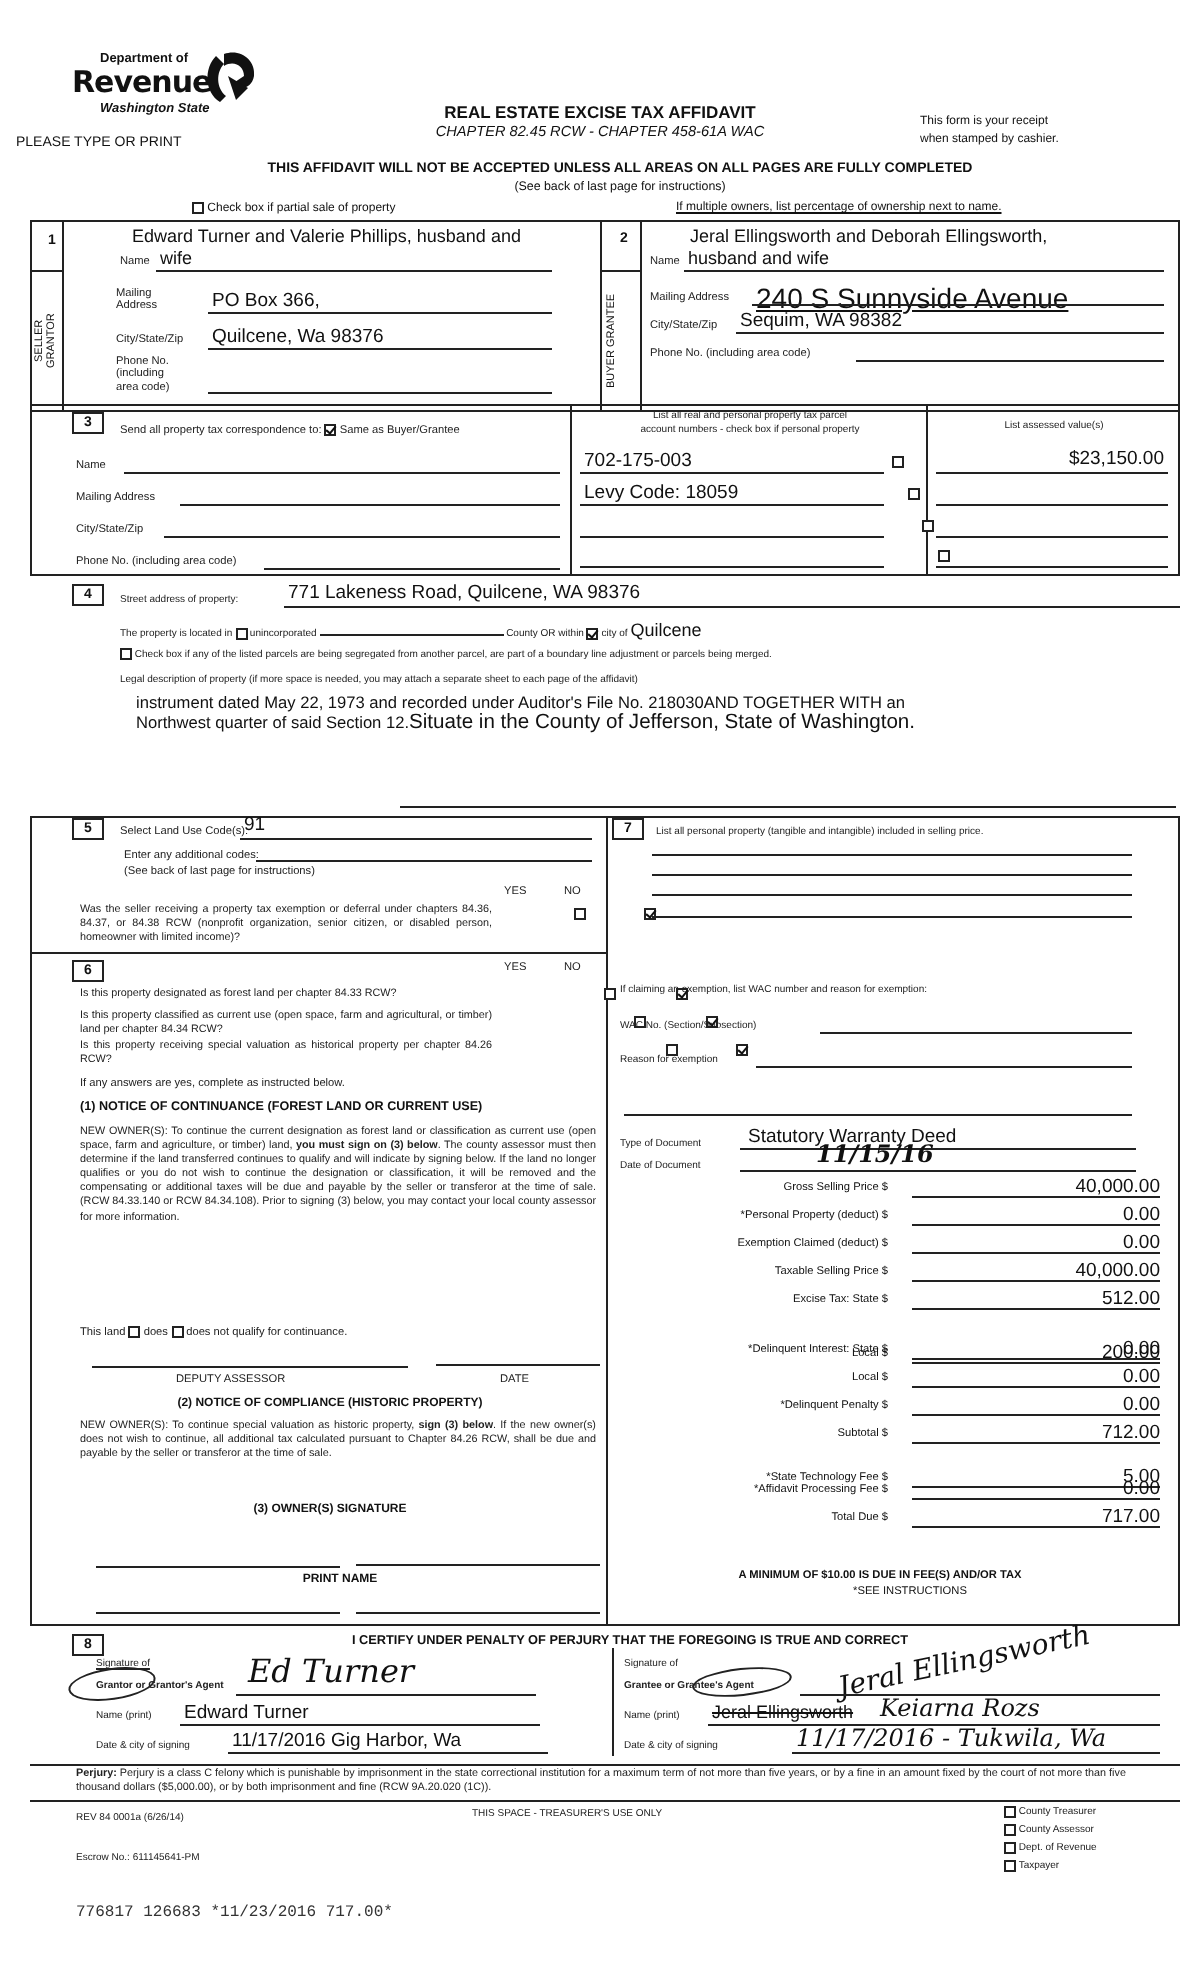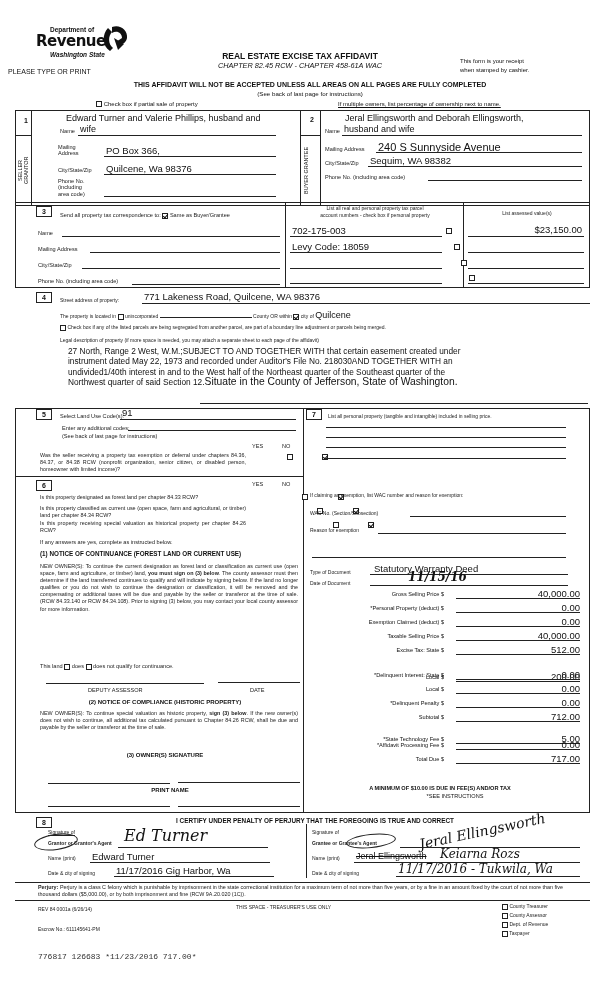--- a/index.html
+++ b/index.html
@@ -78,21 +78,21 @@
 
 <div class="abs b" style="left:310px;top:116px;font-size:7px;">2</div>
 <div class="abs" style="left:300px;top:135px;width:20px;height:0;border-bottom:1px solid #222;"></div>
 <div class="abs" style="left:320px;top:110px;width:0;height:96px;border-left:1px solid #222;"></div>
 <div class="vlabel" style="left:303px;top:145px;height:50px;width:12px;">BUYER GRANTEE</div>
 <div class="abs hw" style="left:345px;top:113px;font-size:9px;">Jeral Ellingsworth and Deborah Ellingsworth,</div>
 <div class="abs sm" style="left:325px;top:128px;">Name</div>
 <div class="abs hw" style="left:344px;top:124px;font-size:9px;">husband and wife</div>
 <div class="uline" style="left:342px;top:135px;width:240px;"></div>
 <div class="abs sm" style="left:325px;top:146px;">Mailing Address</div>
-<div class="abs hw" style="left:378px;top:141px;font-size:11px;">240 S Sunnyside Avenue</div>
+<div class="abs hw" style="left:378px;top:141px;font-size:14px;text-decoration:underline;">240 S Sunnyside Avenue</div>
 <div class="uline" style="left:376px;top:152px;width:206px;"></div>
 <div class="abs sm" style="left:325px;top:160px;">City/State/Zip</div>
 <div class="abs hw" style="left:370px;top:155px;font-size:9.5px;">Sequim, WA 98382</div>
 <div class="uline" style="left:368px;top:166px;width:214px;"></div>
 <div class="abs sm" style="left:325px;top:174px;">Phone No. (including area code)</div>
 <div class="uline" style="left:428px;top:180px;width:154px;"></div>
 
 
 <div class="box" style="left:15px;top:202px;width:575px;height:86px;"></div>
 <div class="abs" style="left:285px;top:202px;height:86px;border-left:1px solid #222;"></div>
@@ -152,23 +152,21 @@
   <span class="cb on"></span>
   <span>city of</span>
   <span class="hw" style="font-size:9px;">Quilcene</span>
 </div>
 <div class="abs xs" style="left:60px;top:324px;white-space:nowrap;">
   <span class="cb"></span>
   <span>Check box if any of the listed parcels are being segregated from another parcel, are part of a boundary line adjustment or parcels being merged.</span>
 </div>
 <div class="abs xs" style="left:60px;top:337px;">Legal description of property (if more space is needed, you may attach a separate sheet to each page of the affidavit)</div>
 <div class="abs" style="left:68px;top:346px;width:520px;font-size:8.3px;line-height:10.3px;">
-  <div>27 North, Range 2 West, W.M.;SUBJECT TO AND TOGETHER WITH that certain easement created under</div>
   <div>instrument dated May 22, 1973 and recorded under Auditor's File No. 218030AND TOGETHER WITH an</div>
-  <div>undivided1/40th interest in and to the West half of the Northeast quarter of the Southeast quarter of the</div>
   <div><span>Northwest quarter of said Section 12.</span><span style="font-size:10.3px;">Situate in the County of Jefferson, State of Washington.</span></div>
 </div>
 <div class="uline" style="left:200px;top:403px;width:388px;"></div>
 
 
 <div class="box" style="left:15px;top:408px;width:575px;height:404px;border-bottom:none;border-left:none;"></div>
 <div class="abs" style="left:303px;top:408px;height:404px;border-left:1px solid #222;"></div>
 <div class="abs" style="left:15px;top:408px;height:404px;border-left:1px solid #222;"></div>
 
 

